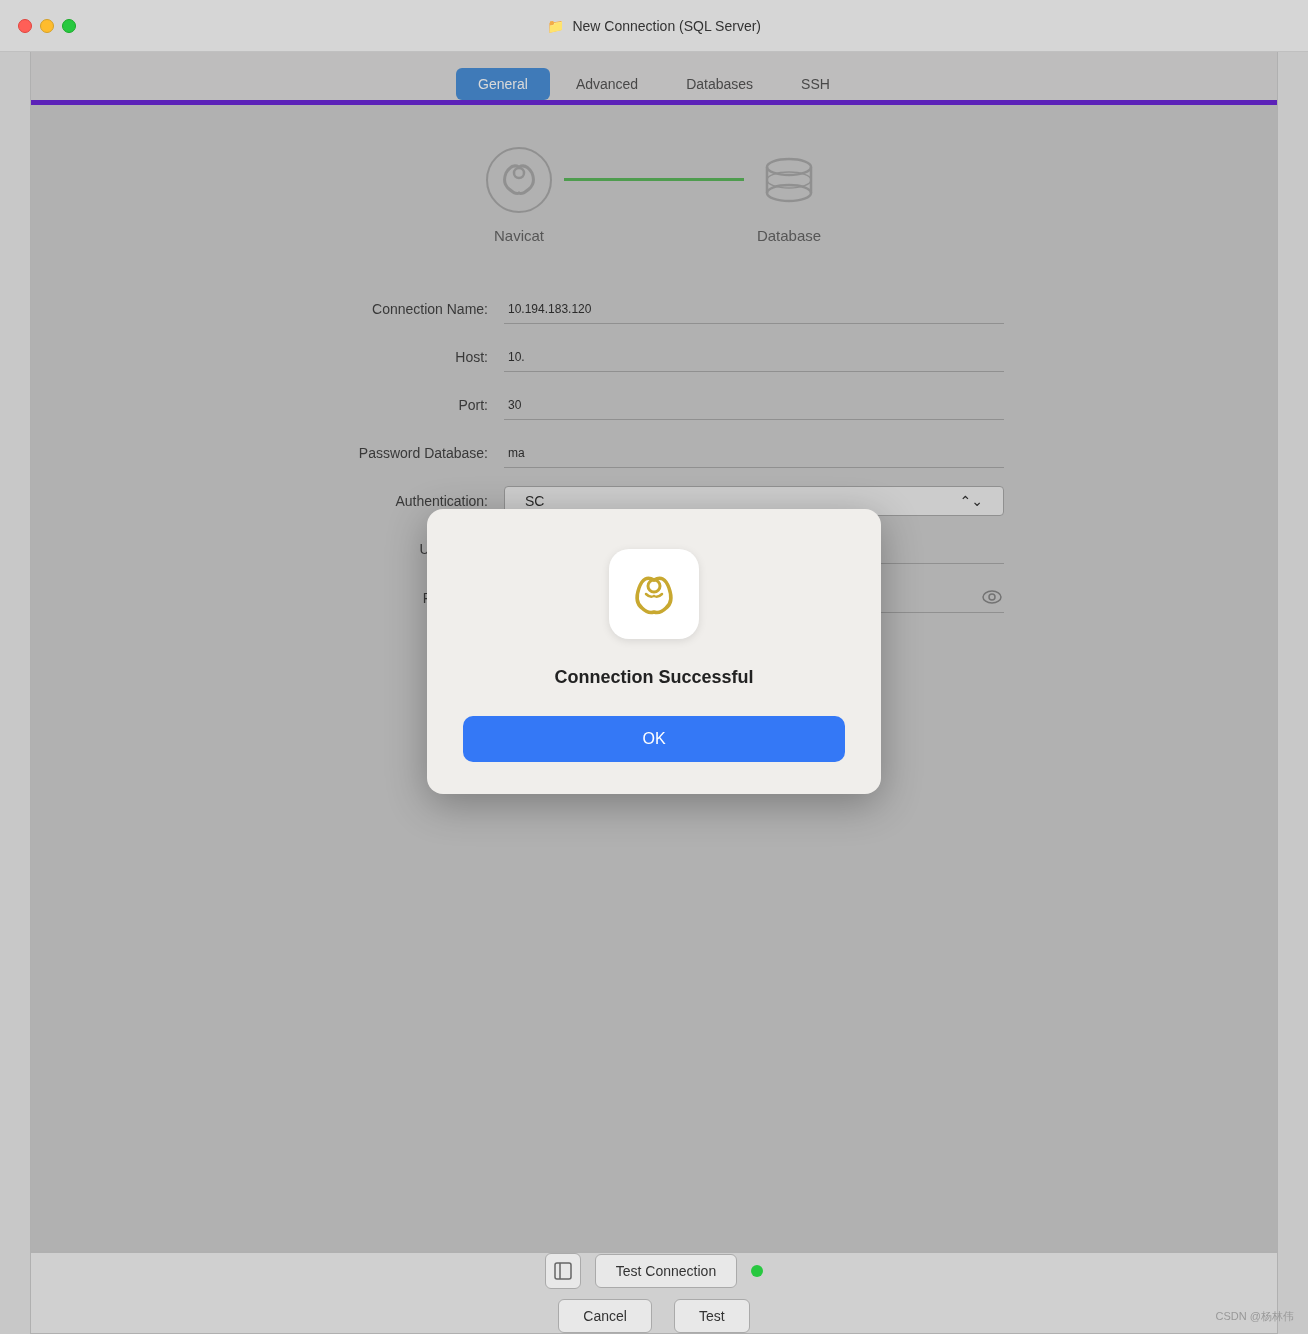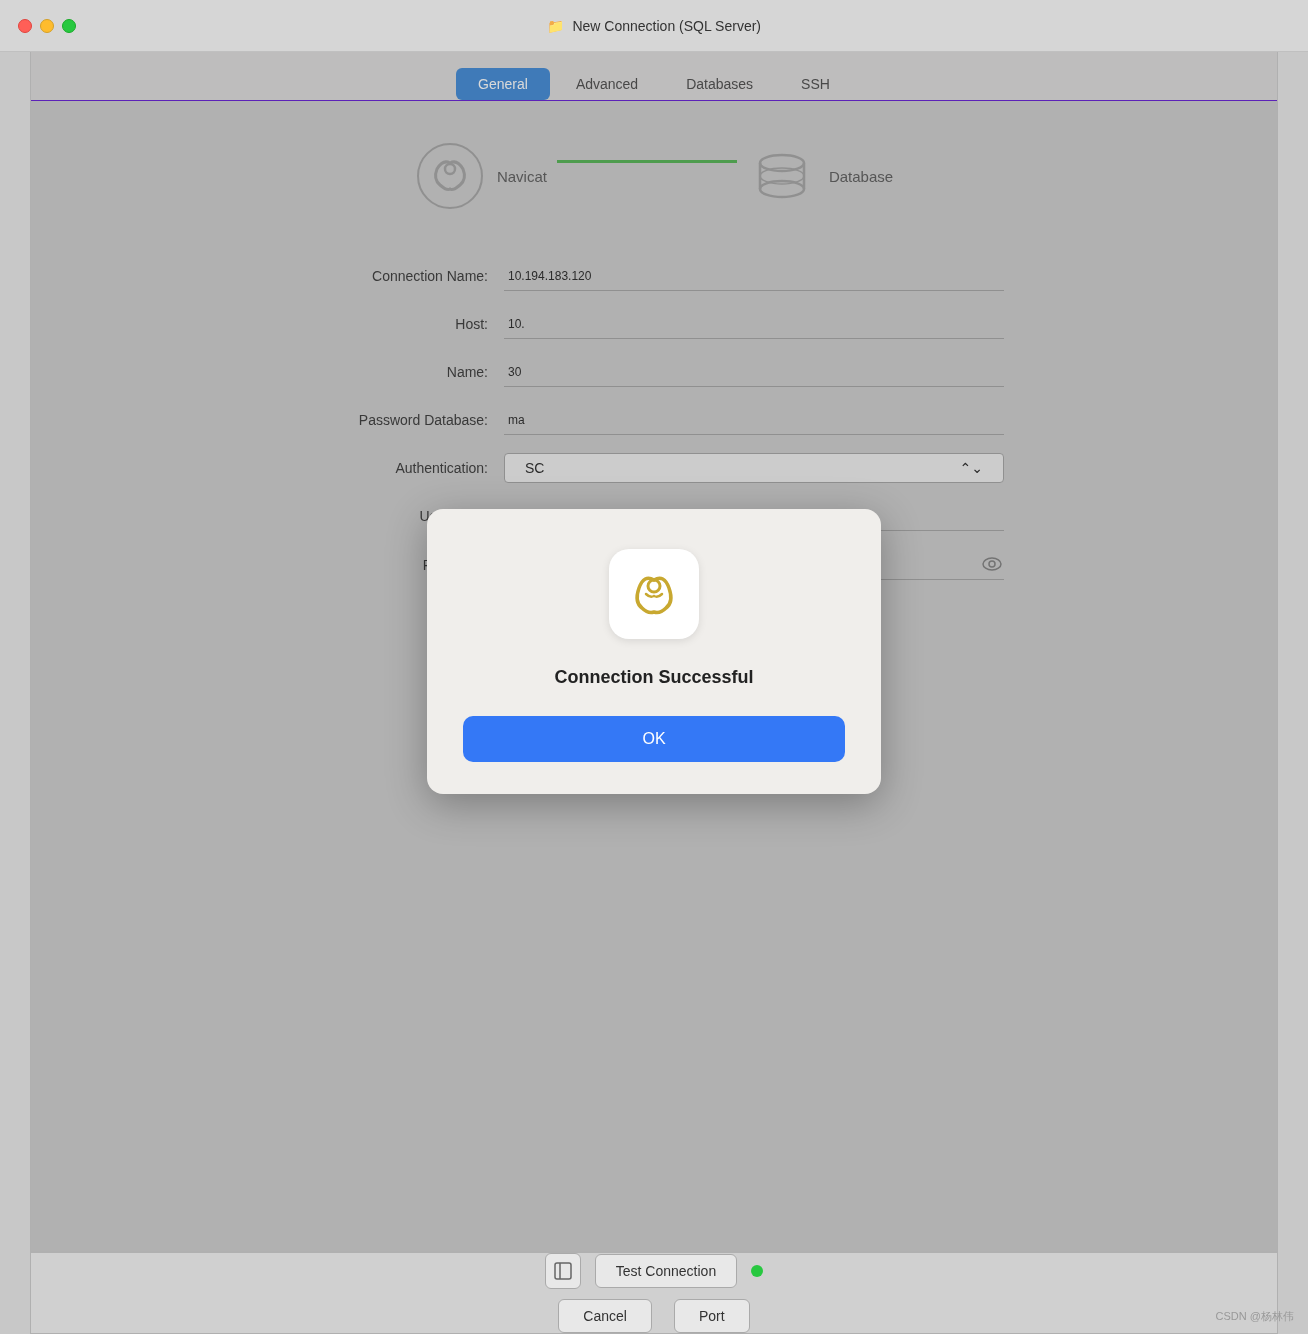--- a/index.html
+++ b/index.html
@@ -52,21 +52,21 @@
       color: #333;
     }
 
     
     .tab-bar {
       background: #e0dede;
       padding: 16px 0 0 0;
       display: flex;
       justify-content: center;
       gap: 4px;
-      border-bottom: 1px solid #6d28d9;
+      border-bottom: 5px solid #6d28d9;
     }
 
     .tab {
       padding: 8px 22px;
       font-size: 14px;
       cursor: pointer;
       border-radius: 6px 6px 0 0;
       color: #555;
       border: none;
       background: transparent;
@@ -88,20 +88,21 @@
     .connection-diagram {
       display: flex;
       align-items: center;
       justify-content: center;
       gap: 0;
       margin-bottom: 50px;
     }
 
     .diagram-item {
       display: flex;
+      flex-direction: column;
       align-items: center;
       gap: 12px;
     }
 
     .diagram-icon {
       width: 70px;
       height: 70px;
     }
 
     .diagram-label {
@@ -391,21 +392,21 @@
         <label class="form-label">Connection Name:</label>
         <input class="form-input" type="text" value="10.194.183.120" style="">
       </div>
 
       <div class="form-row">
         <label class="form-label">Host:</label>
         <input class="form-input" type="text" value="10." style="">
       </div>
 
       <div class="form-row">
-        <label class="form-label">Name:</label>
+        <label class="form-label">Port:</label>
         <input class="form-input" type="text" value="30" style="">
       </div>
 
       <div class="form-row">
         <label class="form-label">Password Database:</label>
         <input class="form-input" type="text" value="ma" style="">
       </div>
 
       <div class="form-row">
         <label class="form-label">Authentication:</label>
@@ -470,17 +471,17 @@
       <svg width="18" height="18" viewBox="0 0 18 18">
         <rect x="1" y="1" width="16" height="16" rx="2" fill="none" stroke="#666" stroke-width="1.5"></rect>
         <line x1="6" y1="1" x2="6" y2="17" stroke="#666" stroke-width="1.5"></line>
       </svg>
     </div>
     <button class="test-connection-btn">Test Connection</button>
     <div class="status-dot"></div>
   </div>
   <div class="bottom-right">
     <button class="cancel-btn">Cancel</button>
-    <button class="save-btn">Port</button>
+    <button class="save-btn">Test</button>
   </div>
 </div>
 
 <div class="watermark">CSDN @杨林伟</div>
 
 </body></html>

